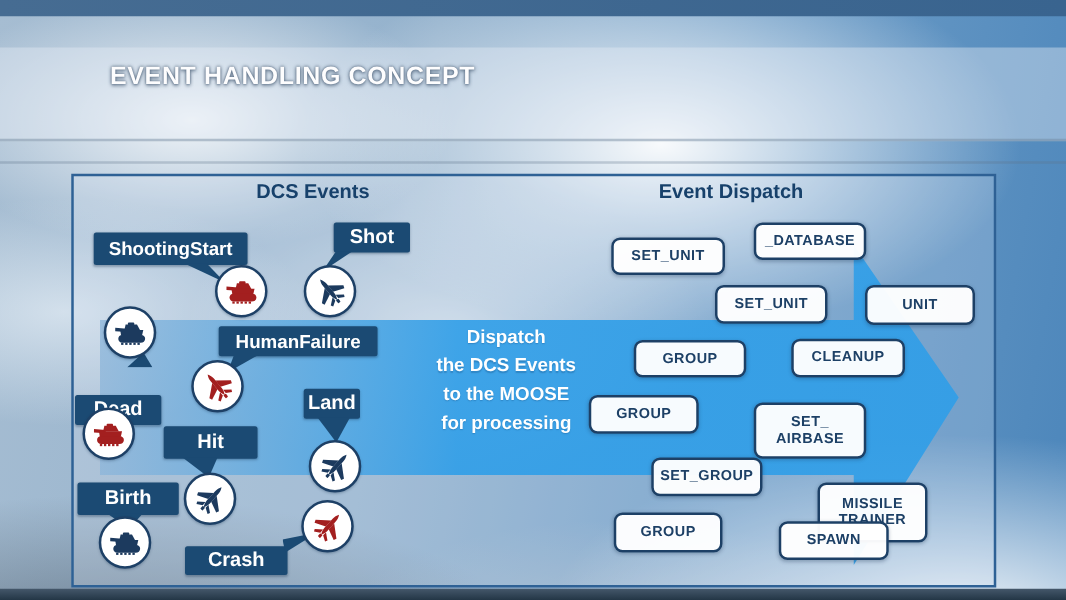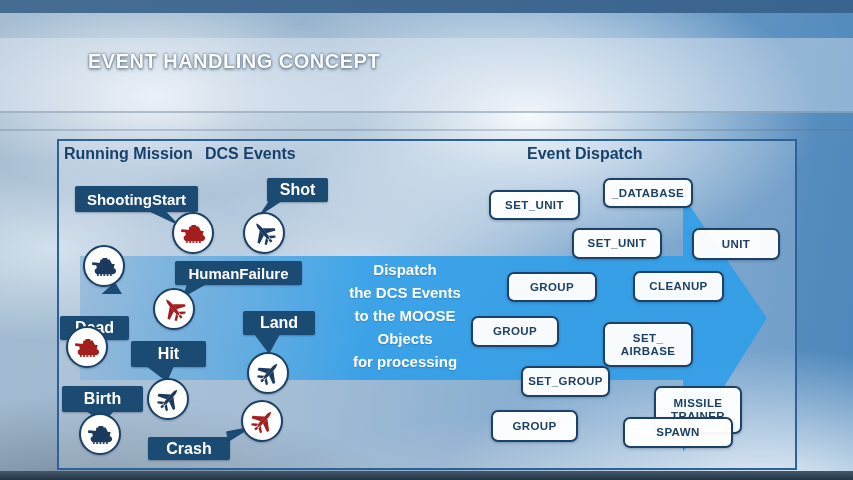--- a/index.html
+++ b/index.html
@@ -95,45 +95,43 @@
     <defs>
       <linearGradient id="arrowGrad" gradientUnits="userSpaceOnUse" x1="80" y1="0" x2="760" y2="0">
         <stop offset="0" stop-color="#8db6da" stop-opacity="0.78"></stop>
         <stop offset="0.42" stop-color="#2f9ee8" stop-opacity="0.9"></stop>
         <stop offset="1" stop-color="#2f9ee8" stop-opacity="0.9"></stop>
       </linearGradient>
     </defs>
     <polygon points="80,256 683,256 683,196 767,318 683,452 683,380 80,380" fill="url(#arrowGrad)"></polygon>
   </svg>
 
-  <div class="colhead" style="left:64px;top:145px;">Running Mission</div>
   <div class="colhead" style="left:205px;top:145px;">DCS Events</div>
   <div class="colhead" style="left:527px;top:145px;">Event Dispatch</div>
 
   <div class="abs dispatch">
     <div>Dispatch</div>
     <div>the DCS Events</div>
     <div>to the MOOSE</div>
-    <div>Objects</div>
     <div>for processing</div>
   </div>
 
   <div class="elabel small" style="left:75px;top:186px;width:123px;height:26px;">ShootingStart</div>
   <div class="tail" style="left:148px;top:211px;width:32px;height:15px;clip-path:polygon(0 0,55% 0,100% 100%);"></div>
 
   <div class="elabel" style="left:267px;top:178px;width:61px;height:24px;">Shot</div>
   <div class="tail" style="left:258px;top:201px;width:24px;height:16px;clip-path:polygon(45% 0,100% 0,0 100%);"></div>
 
   <div class="tail" style="left:98px;top:282px;width:24px;height:12px;clip-path:polygon(15% 100%,100% 100%,70% 0);"></div>
   <div class="elabel" style="left:60px;top:293px;width:69px;height:24px;margin-top:23px;">Dead</div>
 
   <div class="elabel small" style="left:175px;top:261px;width:127px;height:24px;">HumanFailure</div>
   <div class="tail" style="left:182px;top:284px;width:26px;height:14px;clip-path:polygon(20% 0,95% 0,0 100%);"></div>
 
-  <div class="elabel" style="left:243px;top:311px;width:72px;height:24px;">Land</div>
+  <div class="elabel" style="left:243px;top:311px;width:45px;height:24px;">Land</div>
   <div class="tail" style="left:254px;top:334px;width:26px;height:20px;clip-path:polygon(0 0,100% 0,58% 100%);"></div>
 
   <div class="elabel" style="left:131px;top:341px;width:75px;height:26px;">Hit</div>
   <div class="tail" style="left:146px;top:366px;width:28px;height:16px;clip-path:polygon(0 0,100% 0,75% 100%);"></div>
 
   <div class="elabel" style="left:62px;top:386px;width:81px;height:26px;">Birth</div>
   <div class="tail" style="left:86px;top:411px;width:28px;height:12px;clip-path:polygon(0 0,100% 0,62% 100%);"></div>
 
   <div class="elabel" style="left:148px;top:437px;width:82px;height:23px;">Crash</div>
   <div class="tail" style="left:226px;top:426px;width:28px;height:16px;clip-path:polygon(100% 0,0 35%,8% 100%);"></div>
@@ -190,16 +188,16 @@
   <div class="hbox" style="left:692px;top:228px;width:88px;height:32px;">UNIT</div>
   <div class="hbox" style="left:507px;top:272px;width:90px;height:30px;">GROUP</div>
   <div class="hbox" style="left:633px;top:271px;width:91px;height:31px;">CLEANUP</div>
   <div class="hbox" style="left:471px;top:316px;width:88px;height:31px;">GROUP</div>
   <div class="hbox" style="left:603px;top:322px;width:90px;height:45px;">SET_
 AIRBASE</div>
   <div class="hbox" style="left:521px;top:366px;width:89px;height:31px;">SET_GROUP</div>
   <div class="hbox" style="left:654px;top:386px;width:88px;height:48px;">MISSILE
 TRAINER</div>
   <div class="hbox" style="left:491px;top:410px;width:87px;height:32px;">GROUP</div>
-  <div class="hbox" style="left:623px;top:417px;width:110px;height:31px;">SPAWN</div>
+  <div class="hbox" style="left:623px;top:417px;width:88px;height:31px;">SPAWN</div>
 
   <div class="abs bottom-strip"></div>
 </div>
 
 </body></html>

